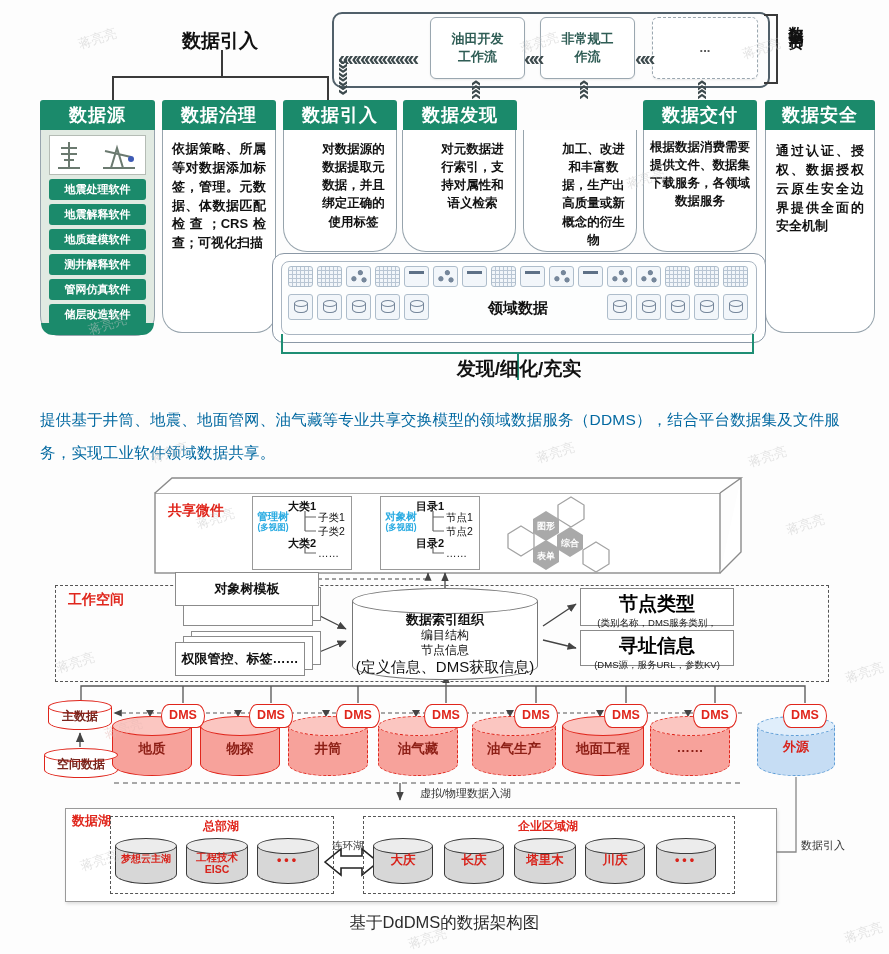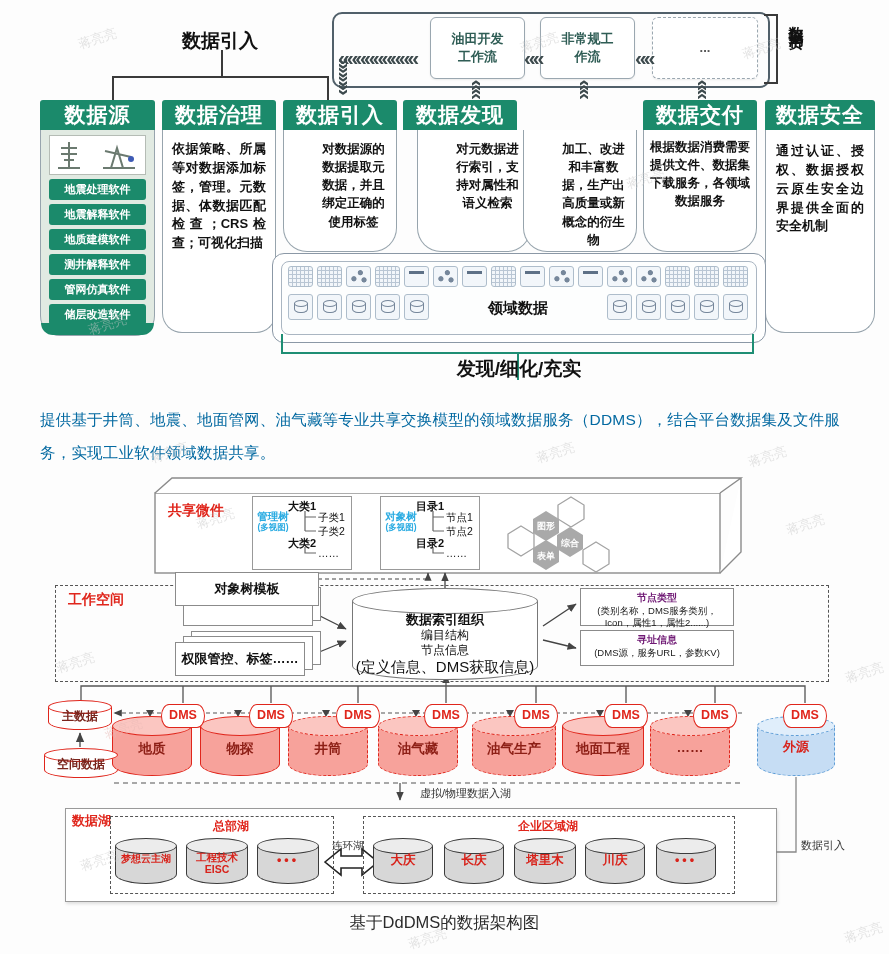--- a/index.html
+++ b/index.html
@@ -13,21 +13,21 @@
   
   .wfrect{position:absolute;left:332px;top:12px;width:434px;height:72px;border:2px solid #51606a;border-radius:10px;}
   .wfbox{position:absolute;background:#fff;border:1.5px solid #9aa7b0;border-radius:6px;
          font-weight:700;font-size:13px;color:#2f5d55;display:flex;align-items:center;justify-content:center;
          text-align:center;white-space:pre-line;line-height:1.35;box-shadow:0 1px 2px rgba(0,0,0,.08);}
   .wfbox.dashed{border-style:dashed;color:#555;}
   .chev{position:absolute;color:#3d4a4d;font-weight:700;font-size:21px;letter-spacing:-3px;line-height:1;}
   .ingest-lbl{position:absolute;left:160px;top:28px;width:120px;text-align:center;font-weight:700;font-size:19px;color:#111;}
   .consume-lbl{position:absolute;left:786px;top:14px;height:100px;writing-mode:vertical-rl;
                font-weight:700;font-size:15px;letter-spacing:3px;color:#111;}
-  .pcol-h{position:absolute;height:30px;background:#1b8a6b;color:#fff;font-weight:700;font-size:21px;
+  .pcol-h{position:absolute;height:30px;background:#1b8a6b;color:#fff;font-weight:700;font-size:18px;
           text-align:center;line-height:30px;letter-spacing:1px;border-radius:3px 3px 0 0;box-sizing:border-box;}
   .pcol-b{position:absolute;background:#fff;border:1.5px solid #97a4ad;border-top:none;
           border-radius:0 0 20px 20px;font-weight:700;font-size:12.5px;line-height:1.45;
           padding:10px 9px;box-sizing:border-box;color:#111;}
   .pcol-b.center{text-align:center;padding-left:36px;}
   .pcol-b.just{text-align:justify;}
   .srcimg{width:95px;height:38px;background:#fff;border:1px solid #b5bcb5;margin:5px auto 2px;display:flex;
           align-items:center;justify-content:center;}
   .sbtn{width:97px;height:21px;margin:4px auto 0;background:#1b8a6b;border-radius:3px;color:#fff;
         font-weight:700;font-size:11px;text-align:center;line-height:21px;}
@@ -55,21 +55,21 @@
   .redlbl{position:absolute;color:#e0261c;font-weight:700;}
   .bluelbl{position:absolute;color:#29abe2;font-weight:700;text-align:center;line-height:1.1;}
   .treebox{position:absolute;border:1.3px solid #999;}
   .tlabel{position:absolute;font-size:10.5px;color:#111;white-space:nowrap;}
   .tlabel.b{font-weight:700;font-size:11px;}
   .dashbox{position:absolute;border:1.5px dashed #555;}
   .hexlbl{position:absolute;width:34px;text-align:center;color:#fff;font-size:9px;font-weight:700;}
   .sheet{position:absolute;background:#fff;border:1.4px solid #8b8b8b;box-sizing:border-box;}
   .sheet.txt{display:flex;align-items:center;justify-content:center;font-weight:700;font-size:13px;color:#111;}
   .docbox{position:absolute;background:#fff;border:1.4px solid #8b8b8b;text-align:center;box-sizing:border-box;padding-top:2px;}
-  .docbox .t{font-weight:700;font-size:10px;color:#701a75;font-family:Liberation Mono, monospace;}
+  .docbox .t{font-weight:700;font-size:19px;color:#000000;font-family:Liberation Mono, monospace;}
   .docbox .d{font-size:9.5px;color:#222;line-height:1.3;padding:0 3px;}
   .cyl{position:absolute;}
   .cyl .ctop{position:absolute;left:0;right:0;top:0;border-radius:50%;z-index:2;box-sizing:border-box;}
   .cyl .cbod{position:absolute;left:0;right:0;bottom:0;z-index:1;box-sizing:border-box;border-top:none!important;}
   .cyl .clb{position:absolute;left:0;right:0;z-index:3;text-align:center;font-weight:700;white-space:pre-line;}
   .pinkc .ctop{height:20px;background:#fbc6c1;border:1.6px solid #e0261c;}
   .pinkc .cbod{top:10px;background:#f7a29b;border:1.6px solid #e0261c;border-radius:0 0 50% 50%/0 0 12px 12px;}
   .pinkc .clb{top:24px;color:#8d1f16;font-size:13.5px;}
   .dashedc .ctop,.dashedc .cbod{border-style:dashed;}
   .whitec .ctop{height:14px;background:#fff;border:1.5px solid #e0261c;}
@@ -144,21 +144,21 @@
     <div class="colfoot"></div>
   </div>
 
   <div class="pcol-h" style="left:162px;top:100px;width:114px;">数据治理</div>
   <div class="pcol-b just" style="left:162px;top:130px;width:114px;height:203px;font-size:13px;">依据策略、所属等对数据添加标签，管理。元数据、体数据匹配检查；CRS检查；可视化扫描</div>
 
   <div class="pcol-h" style="left:283px;top:100px;width:114px;">数据引入</div>
   <div class="pcol-b center" style="left:283px;top:130px;width:114px;height:122px;border-radius:0 0 24px 24px;">对数据源的数据提取元数据，并且绑定正确的使用标签</div>
 
   <div class="pcol-h" style="left:403px;top:100px;width:114px;">数据发现</div>
-  <div class="pcol-b center" style="left:417px;top:130px;width:114px;height:122px;border-radius:0 0 24px 24px;">对元数据进行索引，支持对属性和语义检索</div>
+  <div class="pcol-b center" style="left:402px;top:130px;width:114px;height:122px;border-radius:0 0 24px 24px;">对元数据进行索引，支持对属性和语义检索</div>
 
   <div class="pcol-b center" style="left:523px;top:130px;width:114px;height:122px;border-radius:0 0 24px 24px;">加工、改进和丰富数据，生产出高质量或新概念的衍生物</div>
 
   <div class="pcol-h" style="left:643px;top:100px;width:114px;">数据交付</div>
   <div class="pcol-b center" style="left:643px;top:130px;width:114px;height:122px;border-radius:0 0 24px 24px;padding:8px 6px;">根据数据消费需要提供文件、数据集下载服务，各领域数据服务</div>
 
   <div class="pcol-h" style="left:765px;top:100px;width:110px;">数据安全</div>
   <div class="pcol-b just" style="left:765px;top:130px;width:110px;height:203px;font-size:13px;padding:12px 10px;">通过认证、授权、数据授权云原生安全边界提供全面的安全机制</div>
 
   <div class="panel">
@@ -343,21 +343,21 @@
     <div class="cbod"></div>
       <div class="ctop"></div>
     <div class="clb">外源</div>
   </div>
 
   <div class="smalllbl" style="left:420px;top:786px;">虚拟/物理数据入湖</div>
   <div class="smalllbl" style="left:801px;top:838px;">数据引入</div>
 
   <div class="redlbl" style="left:72px;top:812px;font-size:13px;">数据湖</div>
   <div class="dashbox" style="left:110px;top:816px;width:222px;height:76px;"></div>
-  <div class="redlbl" style="left:120px;top:818px;width:222px;text-align:center;font-size:12px;">总部湖</div>
+  <div class="redlbl" style="left:110px;top:818px;width:222px;text-align:center;font-size:12px;">总部湖</div>
   <div class="dashbox" style="left:363px;top:816px;width:370px;height:76px;"></div>
   <div class="redlbl" style="left:363px;top:818px;width:370px;text-align:center;font-size:12px;">企业区域湖</div>
   <div class="smalllbl" style="left:332px;top:839px;font-size:10.5px;">连环湖</div>
 
   <div class="cyl grayc" style="left:115px;top:838px;width:62px;height:46px;">
     <div class="cbod"></div>
       <div class="ctop"></div>
     <div class="clb" style="font-size:10px;">梦想云主湖</div>
   </div>
   <div class="cyl grayc" style="left:186px;top:838px;width:62px;height:46px;">

